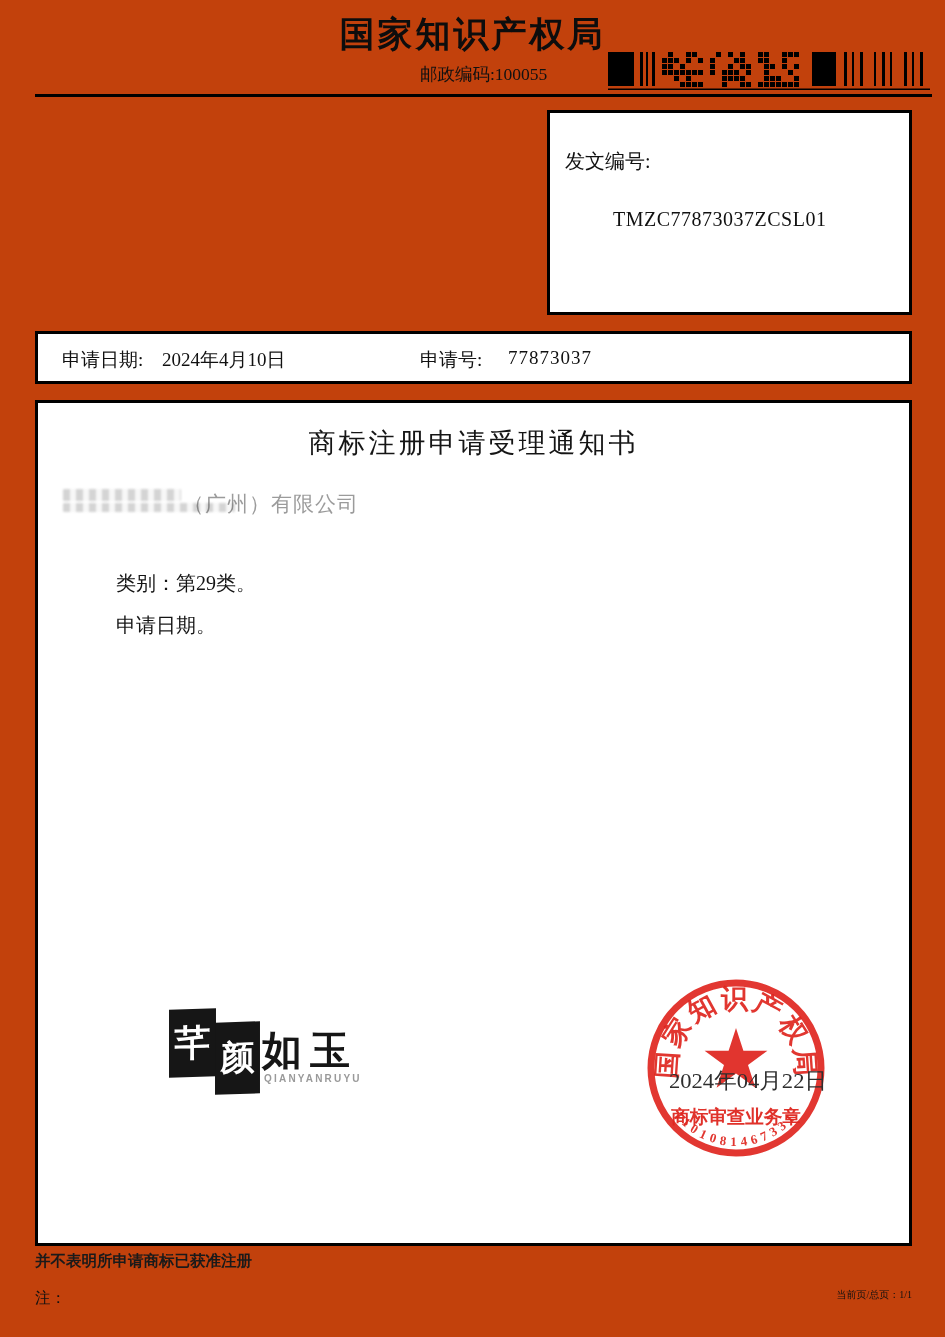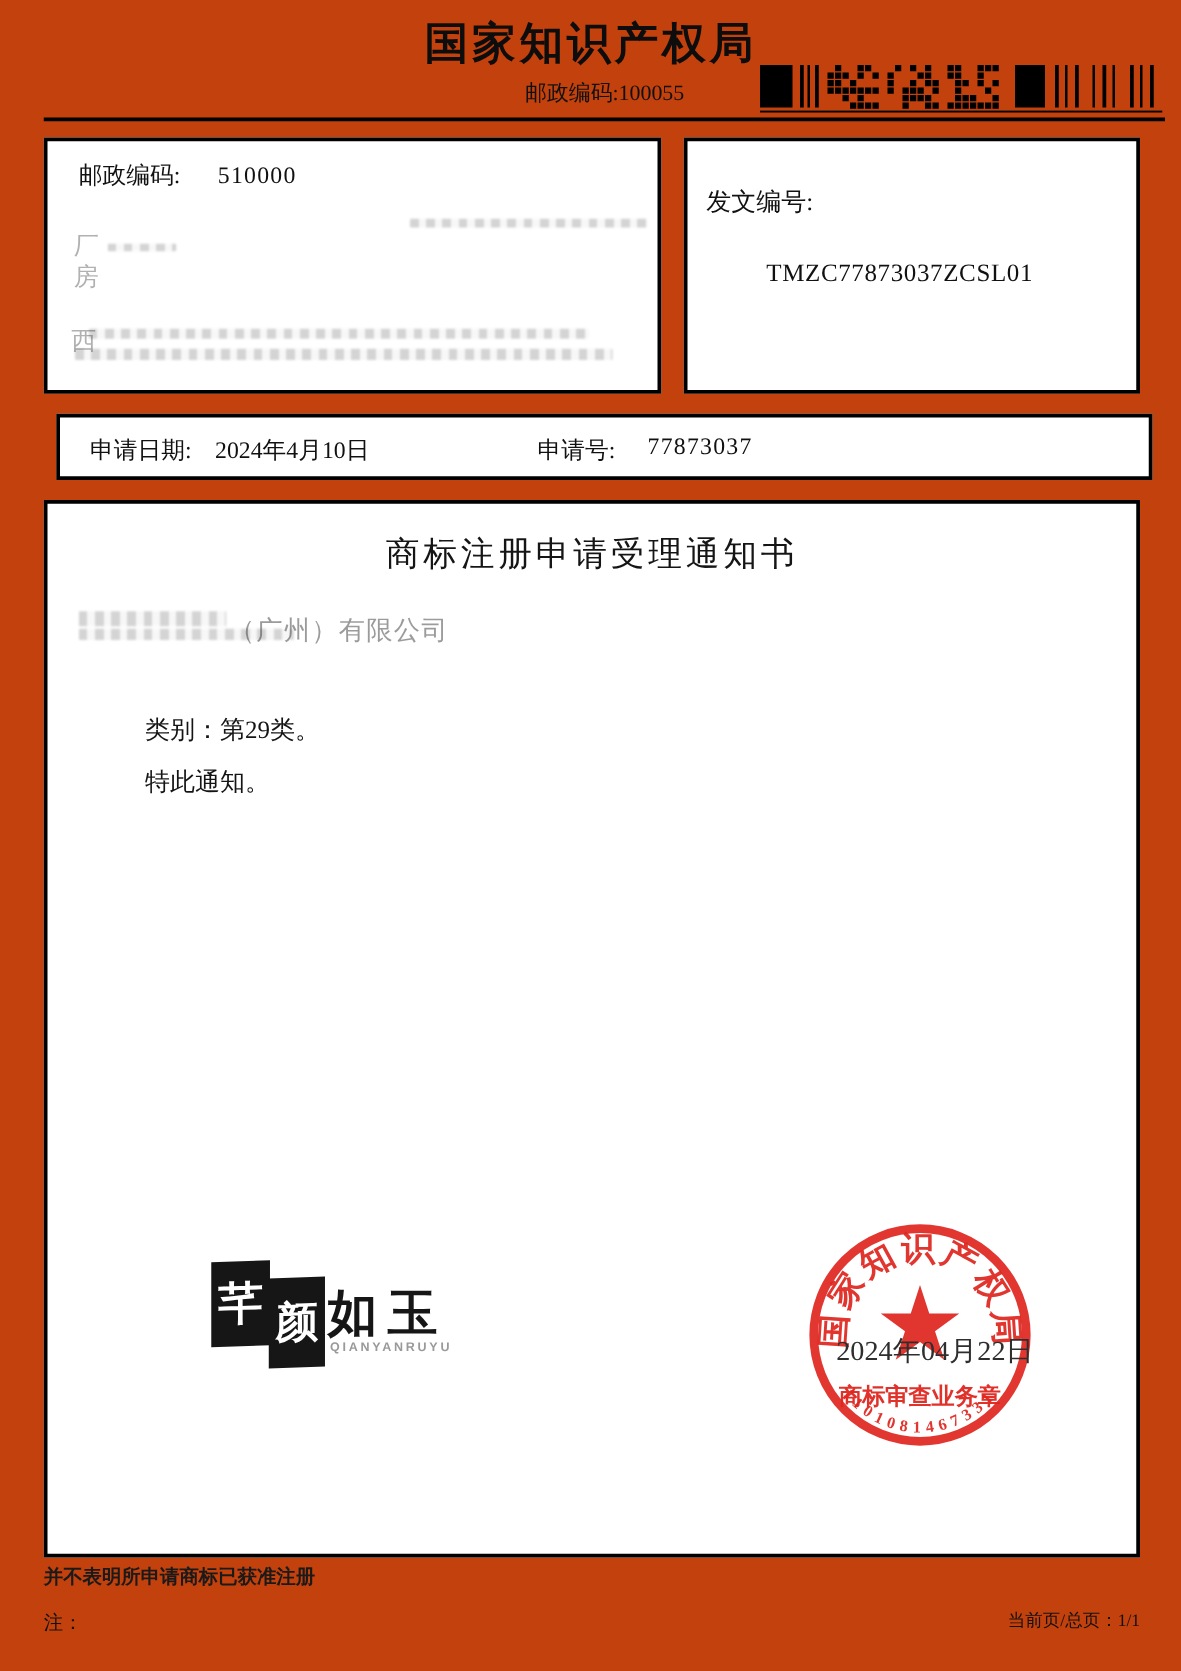--- a/index.html
+++ b/index.html
@@ -16,21 +16,21 @@
   }
   .addr      { position:absolute; left:35px;  top:62px; font-size:17.5px; }
   .postal    { position:absolute; left:420px; top:62px; font-size:17.5px; }
   .barcode   { position:absolute; left:608px; top:52px; width:322px; height:39px; }
   .top-rule  { position:absolute; left:35px; top:94px; width:897px; height:3px; background:#000; }
 
   
   .box { position:absolute; border:3px solid #000; background:#fff; }
   .recipient-box { left:35px;  top:110px; width:494px; height:205px; }
   .dispatch-box  { left:547px; top:110px; width:365px; height:205px; }
-  .app-row       { left:45px;  top:331px; width:877px; height:53px;  }
+  .app-row       { left:35px;  top:331px; width:877px; height:53px;  }
   .main-box      { left:35px;  top:400px; width:877px; height:846px; }
 
   .postal-line { position:absolute; left:25px; top:14px; font-size:19px; }
   .postal-line .val { margin-left:30px; letter-spacing:1px; }
 
   .smear {
     position:absolute; border-radius:1px;
     background:repeating-linear-gradient(90deg, rgba(60,60,60,.22) 0 7px, rgba(60,60,60,.04) 7px 13px);
     filter:blur(.8px);
   }
@@ -76,21 +76,21 @@
   
   .stamp { position:absolute; left:598px; top:565px; width:200px; height:200px; }
 
   
   .agent-line {
     position:absolute; left:35px; top:1251px; font-size:15.5px; font-weight:bold;
     font-family:"Liberation Sans","DejaVu Sans",sans-serif; color:#1a1a1a;
   }
   .note-label { position:absolute; left:35px; top:1288px; font-size:15.5px; }
   .note-text  { position:absolute; left:72px; top:1288px; font-size:15.5px; }
-  .page-indicator { position:absolute; right:33px; top:1288px; font-size:14px; }
+  .page-indicator { position:absolute; right:33px; top:1288px; font-size:10px; }
 </style>
 </head>
 <body>
 
 <div class="page">
 
   <div class="agency-title">国家知识产权局</div>
   <div class="postal">邮政编码:100055</div>
   <svg class="barcode" id="barcode-svg" viewBox="0 0 322 39">
       <rect x="0" y="0" width="26" height="34"></rect>
@@ -175,32 +175,20 @@
       <rect x="266" y="0" width="2" height="34"></rect>
       <rect x="274" y="0" width="3" height="34"></rect>
       <rect x="282" y="0" width="2" height="34"></rect>
       <rect x="296" y="0" width="3" height="34"></rect>
       <rect x="304" y="0" width="2" height="34"></rect>
       <rect x="312" y="0" width="3" height="34"></rect>
       <rect x="0" y="36.5" width="322" height="1.5"></rect>
     </svg>
   <div class="top-rule"></div>
 
-  <div class="box recipient-box">
-    <div class="postal-line">
-      <span>邮政编码:</span><span class="val">510000</span>
-    </div>
-    <div class="smear" style="left:290px; top:62px; width:190px; height:7px;"></div>
-    <div class="smear-char" style="left:21px; top:70px;">厂</div>
-    <div class="smear" style="left:48px; top:82px; width:55px; height:6px;"></div>
-    <div class="smear-char" style="left:21px; top:95px;">房</div>
-    <div class="smear-char" style="left:19px; top:146px;">西</div>
-    <div class="smear" style="left:33px; top:150px; width:400px; height:8px;"></div>
-    <div class="smear" style="left:22px; top:166px; width:430px; height:9px;"></div>
-  </div>
 
   <div class="box dispatch-box">
     <div class="dispatch-label">发文编号:</div>
     <div class="dispatch-value">TMZC77873037ZCSL01</div>
   </div>
 
   <div class="box app-row">
     <span class="f-date-label">申请日期:</span>
     <span class="f-date-value">2024年4月10日</span>
     <span class="f-num-label">申请号:</span>
@@ -208,21 +196,21 @@
   </div>
 
   <div class="box main-box">
     <div class="notice-title">商标注册申请受理通知书</div>
 
     <div class="smear" style="left:25px; top:86px; width:118px; height:12px;"></div>
     <div class="applicant-faint">（广州）有限公司</div>
     <div class="smear" style="left:25px; top:100px; width:172px; height:9px;"></div>
 
     <p class="p2">类别：第29类。</p>
-    <p class="p3">特此通知。</p>
+    <p class="p3">申请日期。</p>
 
     <div class="logo">
       <div class="logo-box logo-box1">
         <span>芊</span>
       </div>
       <div class="logo-box logo-box2">
         <span>颜</span>
       </div>
       <div class="logo-plain">如玉</div>
       <div class="logo-sub">QIANYANRUYU</div>

